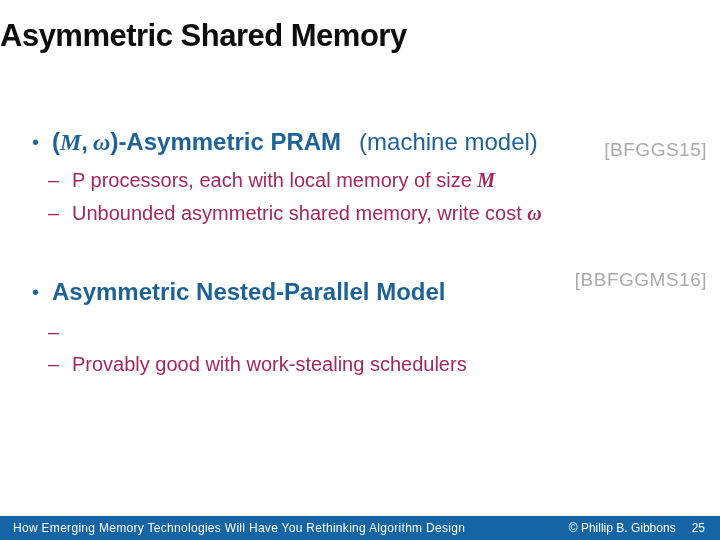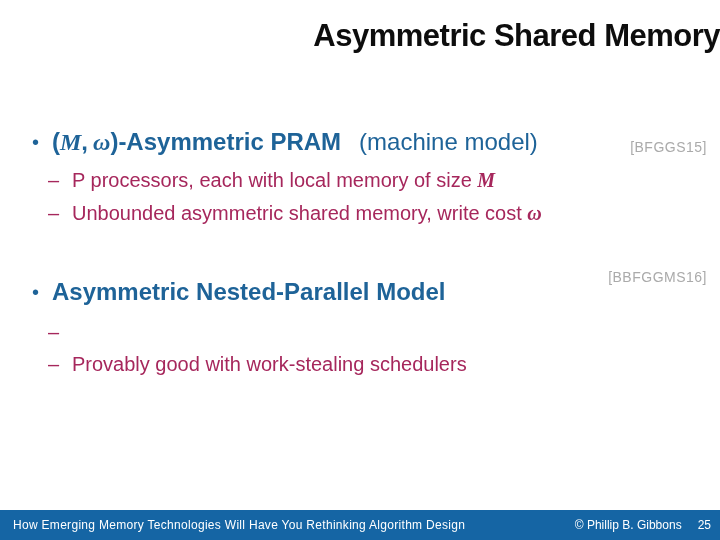--- a/index.html
+++ b/index.html
@@ -7,21 +7,21 @@
     position:relative;
     width:720px; height:540px;
     background:#ffffff;
     overflow:hidden;
     font-family:"Liberation Sans", sans-serif;
   }
   .title {
     position:absolute;
     top:18px; left:0; right:0;
     margin:0;
-    text-align:right;
+    text-align:left;
     font-size:31px;
     font-weight:bold;
     color:#0d0d0d;
     letter-spacing:-0.5px;
   }
   .line {
     position:absolute;
     display:flex;
     align-items:flex-start;
     white-space:nowrap;
@@ -55,42 +55,42 @@
   .mvar {
     font-family:"Liberation Serif", serif;
     font-style:italic;
     font-weight:bold;
   }
   .mparen { font-weight:600; }
   .comma { font-weight:600; margin-right:5px; }
   .citation {
     position:absolute;
     right:13px;
-    font-size:14px;
+    font-size:19px;
     color:#aaaaaa;
     letter-spacing:0.5px;
   }
   .footer {
     position:absolute;
     left:0; right:0; bottom:0;
-    height:30px;
+    height:24px;
     background:#1565a4;
     border-top:1px solid #0f5档0;
     display:flex;
     align-items:center;
     color:#ffffff;
     font-size:12px;
   }
   .f-left {
     flex:1 1 auto;
     padding-left:13px;
     letter-spacing:0.3px;
   }
   .f-credit { flex:0 0 auto; margin-right:16px; }
-  .f-page  { flex:0 0 auto; margin-right:9px; }
+  .f-page  { flex:0 0 auto; margin-right:15px; }
 </style>
 </head>
 <body>
 
 <div class="slide">
 
   <h1 class="title">Asymmetric Shared Memory</h1>
 
   <div class="line main" style="top:127px">
     <span class="marker">•</span>

